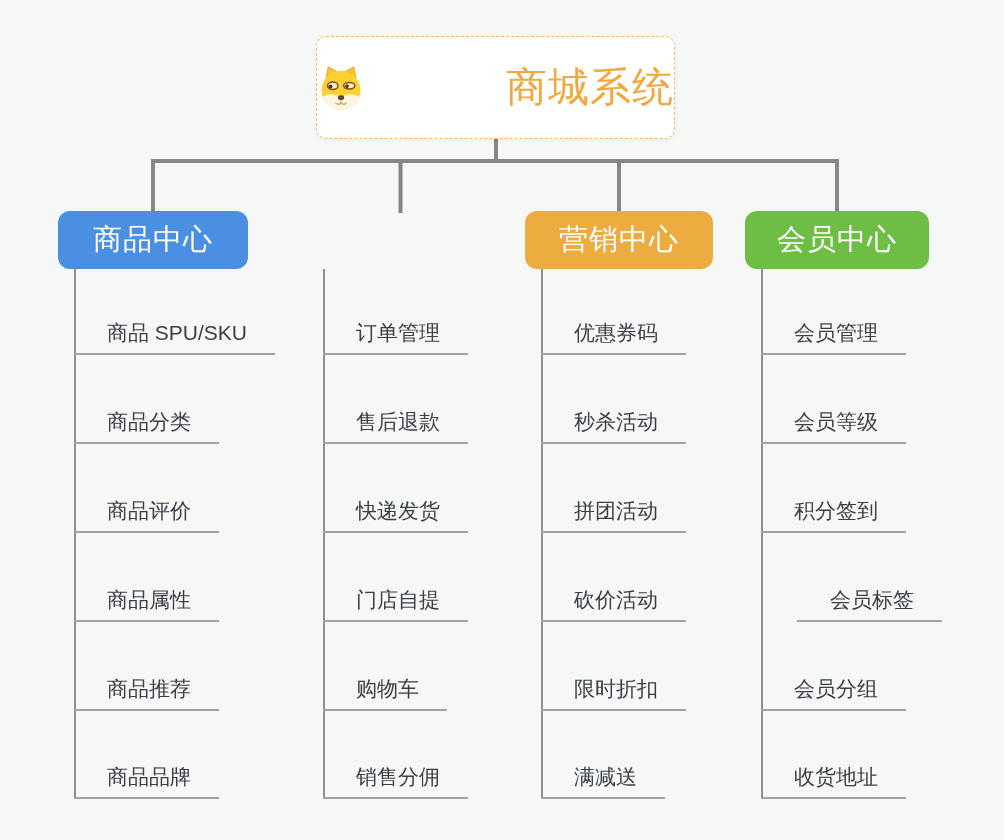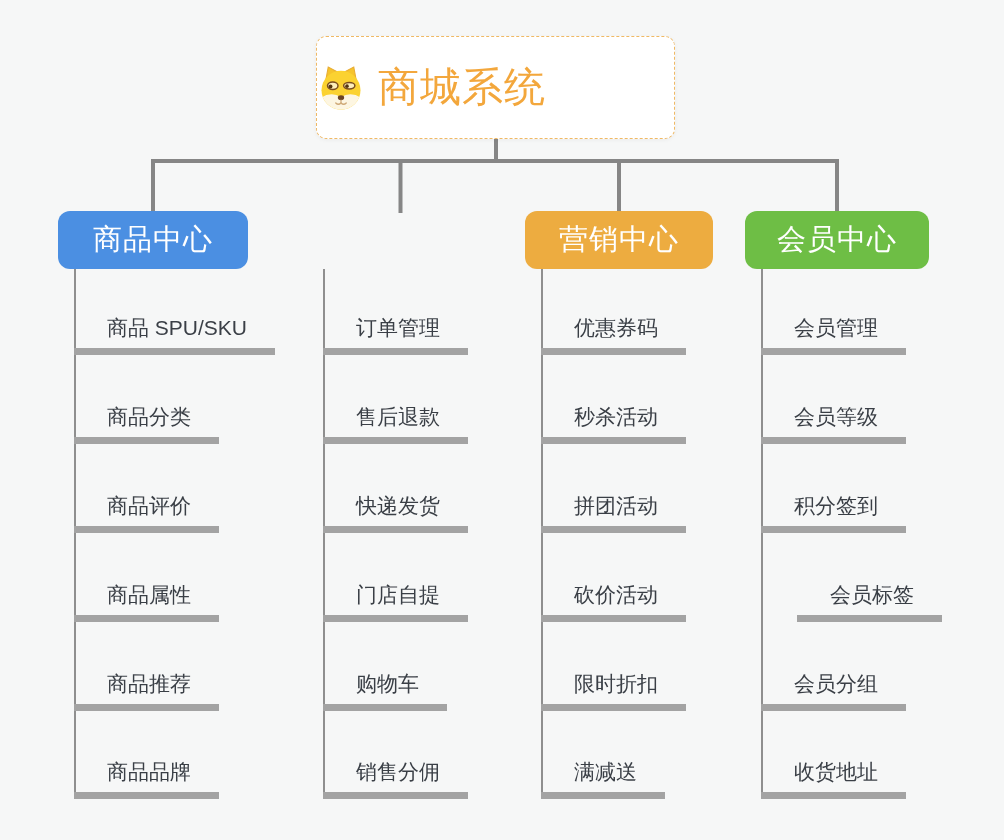--- a/index.html
+++ b/index.html
@@ -25,21 +25,21 @@
     position: absolute;
     left: 316px; top: 36px;
     width: 359px; height: 103px;
     box-sizing: border-box;
     background: #ffffff;
     border: 1px dashed #f0b964;
     border-radius: 10px;
     box-shadow: 0 1px 4px rgba(0,0,0,0.05);
     display: flex;
     align-items: center;
-    justify-content: flex-start;
+    justify-content: space-between;
     gap: 13px;
   }
   .root-title {
     font-size: 41px;
     color: #f3a73c;
     letter-spacing: 1px;
     white-space: nowrap;
   }
   .branch-node {
     position: absolute;
@@ -54,21 +54,21 @@
     font-size: 29px;
     letter-spacing: 1px;
     white-space: nowrap;
     cursor: default;
   }
   .child-topic {
     position: absolute;
     box-sizing: border-box;
     height: 40px;
     padding: 0 28px 6px 33px;
-    border-bottom: 7px solid #a3a3a3;
+    border-bottom: 2px solid #a3a3a3;
     display: flex;
     align-items: flex-end;
     font-size: 21px;
     color: #3a3f46;
     white-space: nowrap;
     cursor: default;
   }
 </style>
 </head>
 <body>

